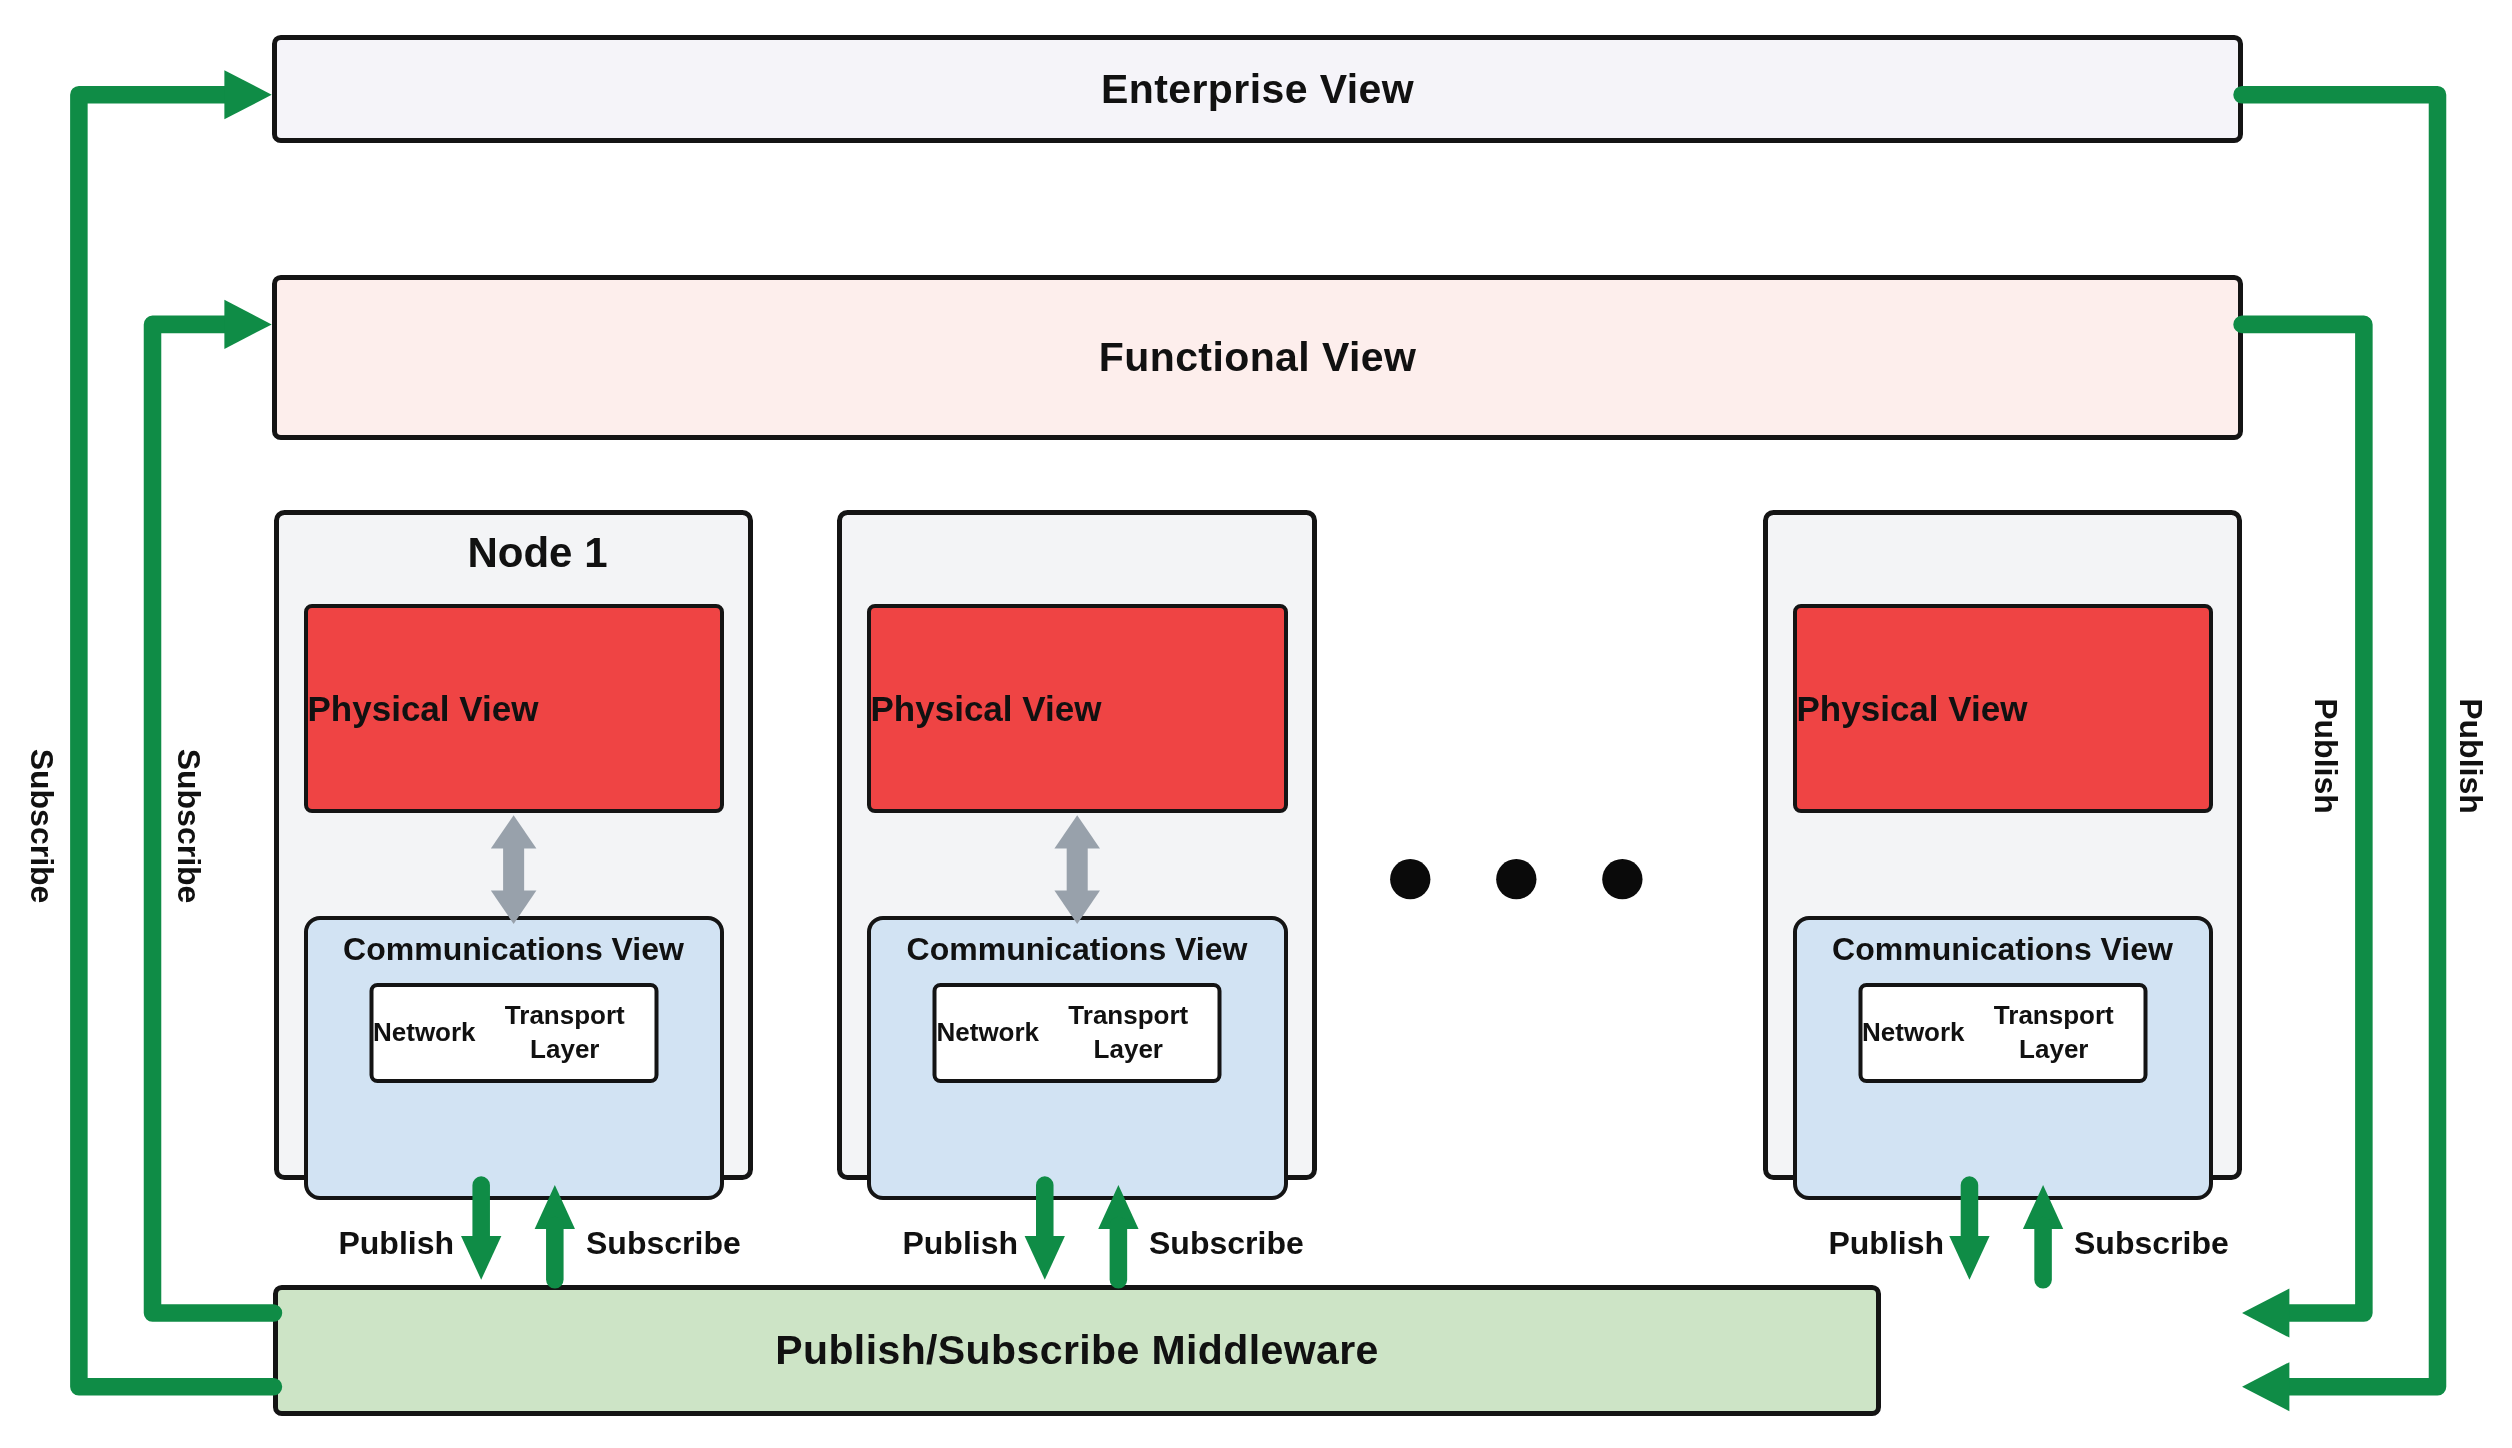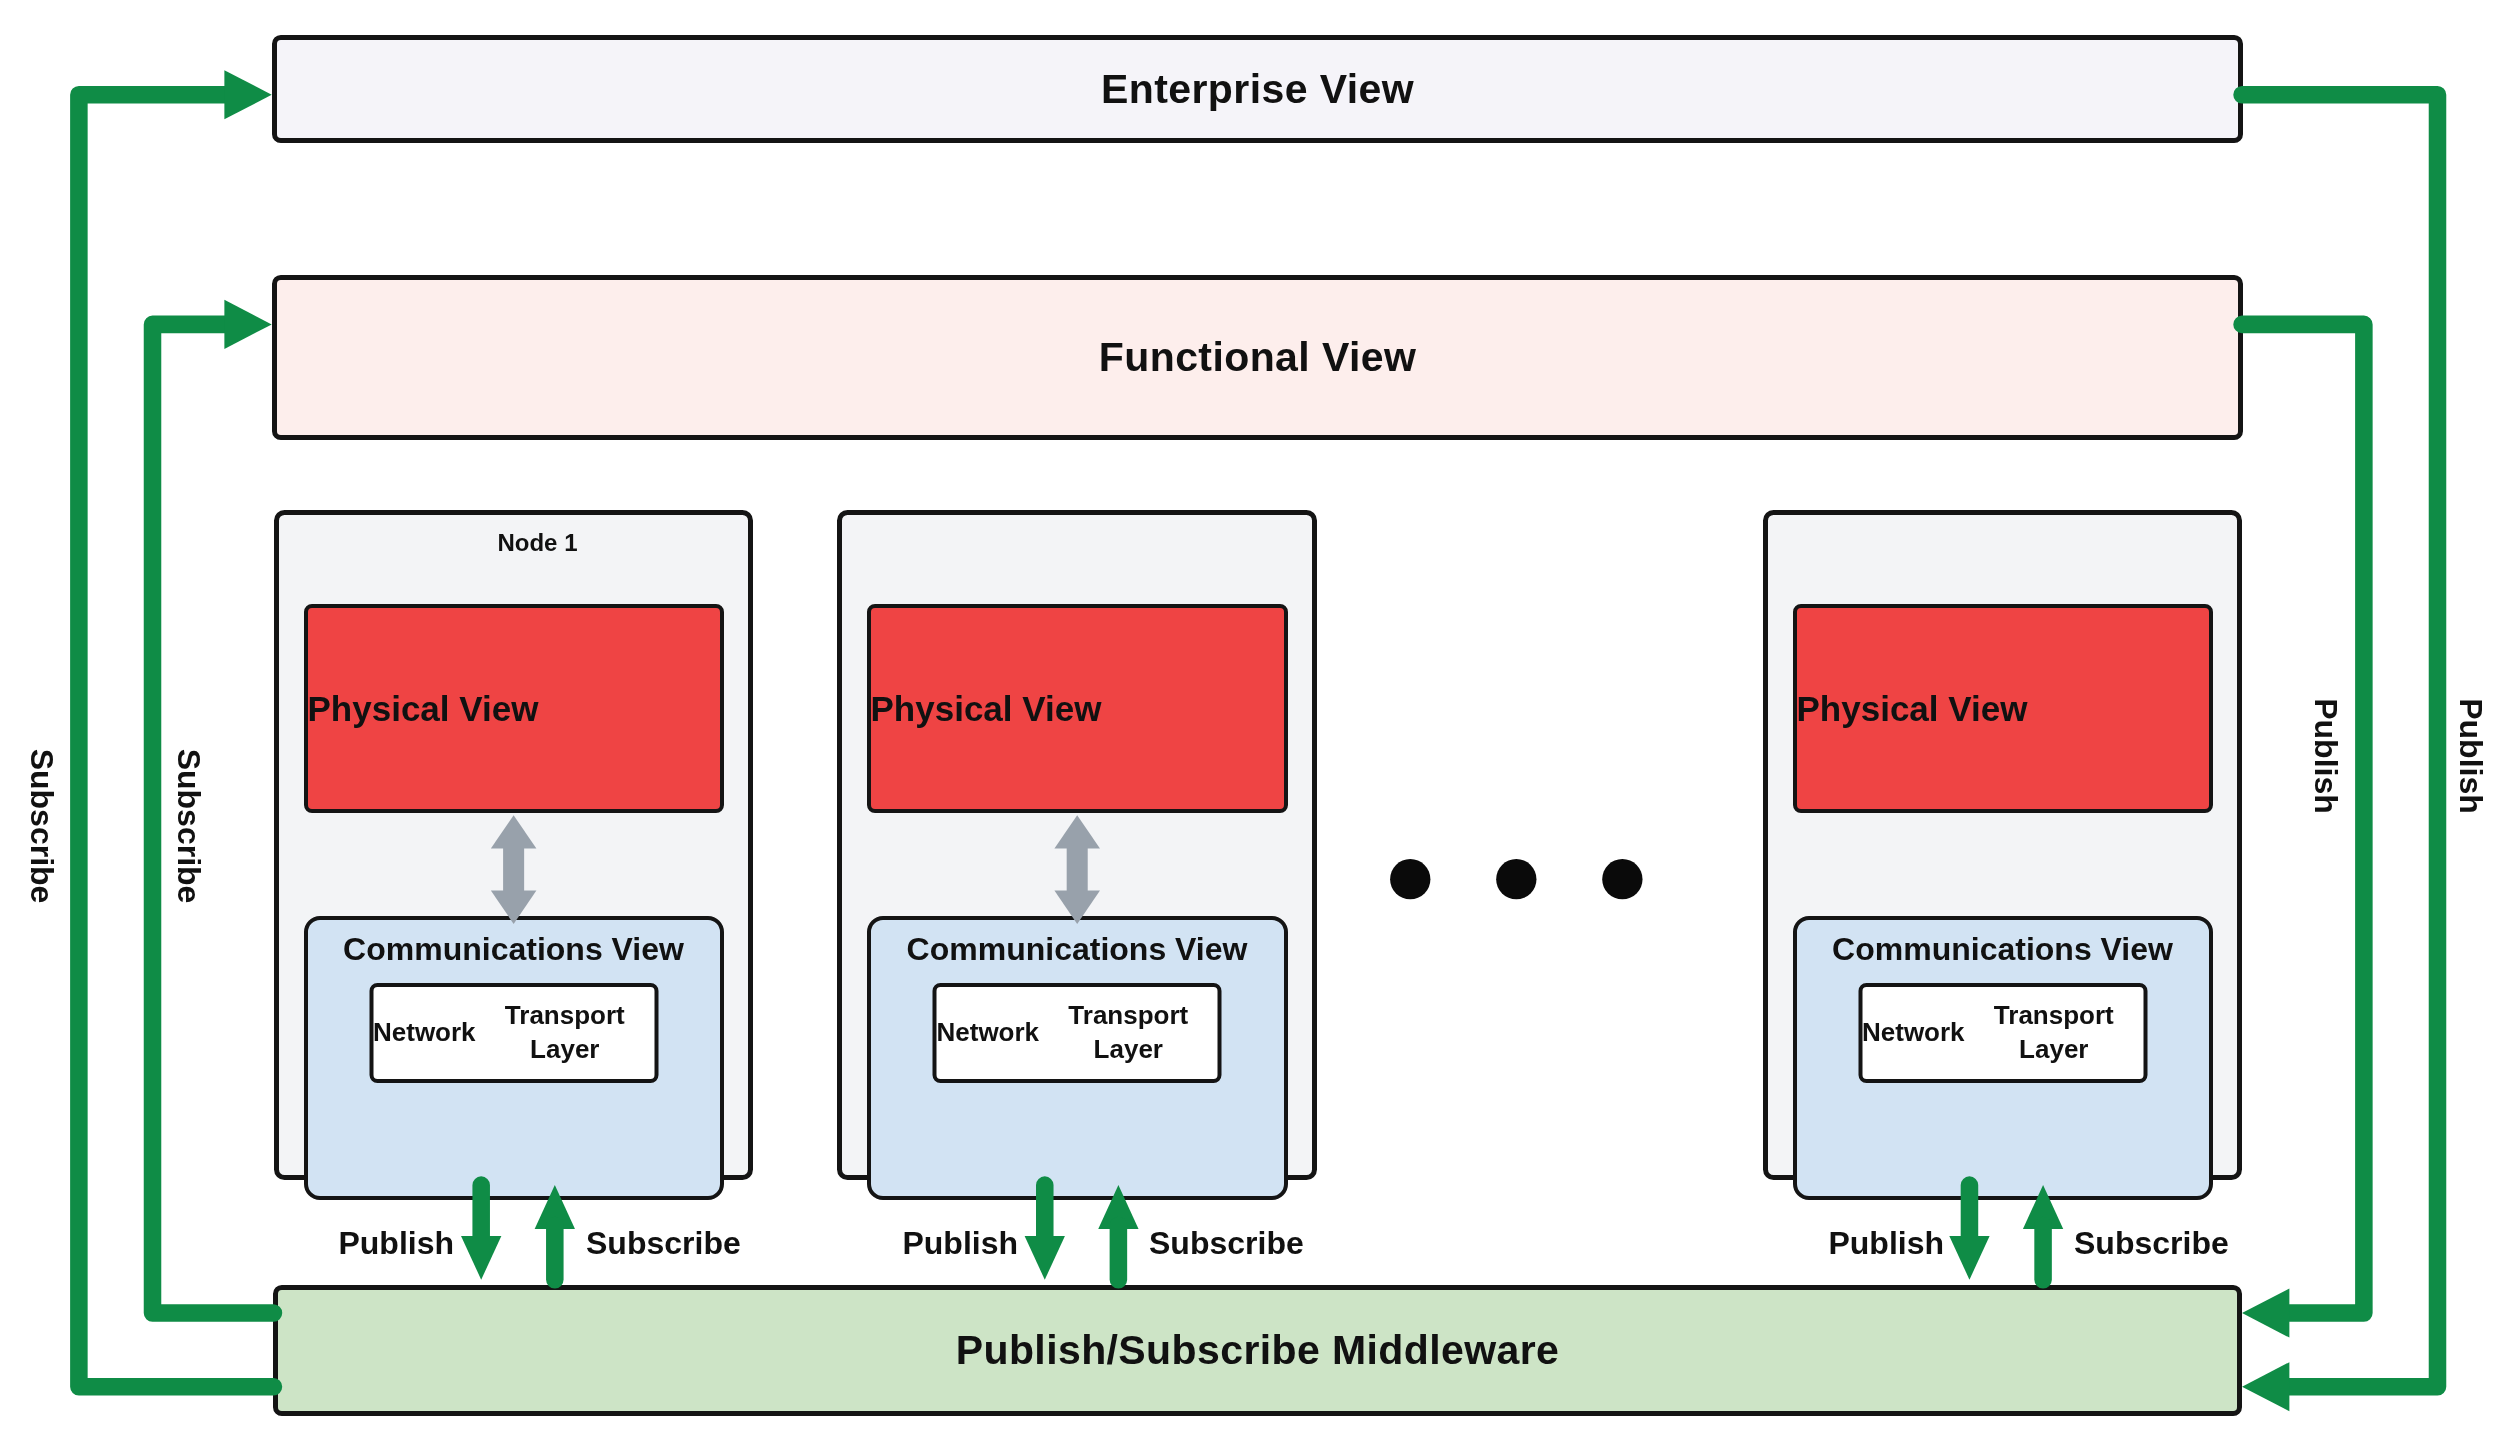--- a/index.html
+++ b/index.html
@@ -22,41 +22,41 @@
     border-radius: 8.8px;
     display: flex;
     align-items: center;
     justify-content: center;
     font-size: 41px;
     font-weight: 700;
     letter-spacing: 0.4px;
   }
   #enterprise-box { top: 35px;  height: 108px; background: #f5f4f9; }
   #functional-box { top: 275px; height: 165px; background: #fdeeec; }
-  #middleware-box { top: 1285px; left: 273px; width: 1969px; height: 131px; background: #cde4c6; }
+  #middleware-box { top: 1285px; left: 273px; width: 1608px; height: 131px; background: #cde4c6; }
 
   
   .node {
     position: absolute;
     top: 510px;
     height: 670px;
     box-sizing: border-box;
     background: #f3f4f6;
     border: 5.3px solid #141414;
     border-radius: 10.5px;
   }
   #node-1 { left: 274px;  width: 479px; }
   #node-2 { left: 837px;  width: 480px; }
   #node-n { left: 1763px; width: 479px; }
 
   .node-title {
     position: absolute;
     top: 14px; left: 0; right: 0;
     text-align: center;
-    font-size: 24px;
+    font-size: 42px;
     font-weight: 700;
     padding-left: 48px;
   }
   .node-title .t-suffix { margin-left: 0.28em; }
   .node-title .italic { font-style: italic; }
 
   .physical {
     position: absolute;
     left: 24.5px; right: 24.5px;
     top: 89px; height: 209px;

